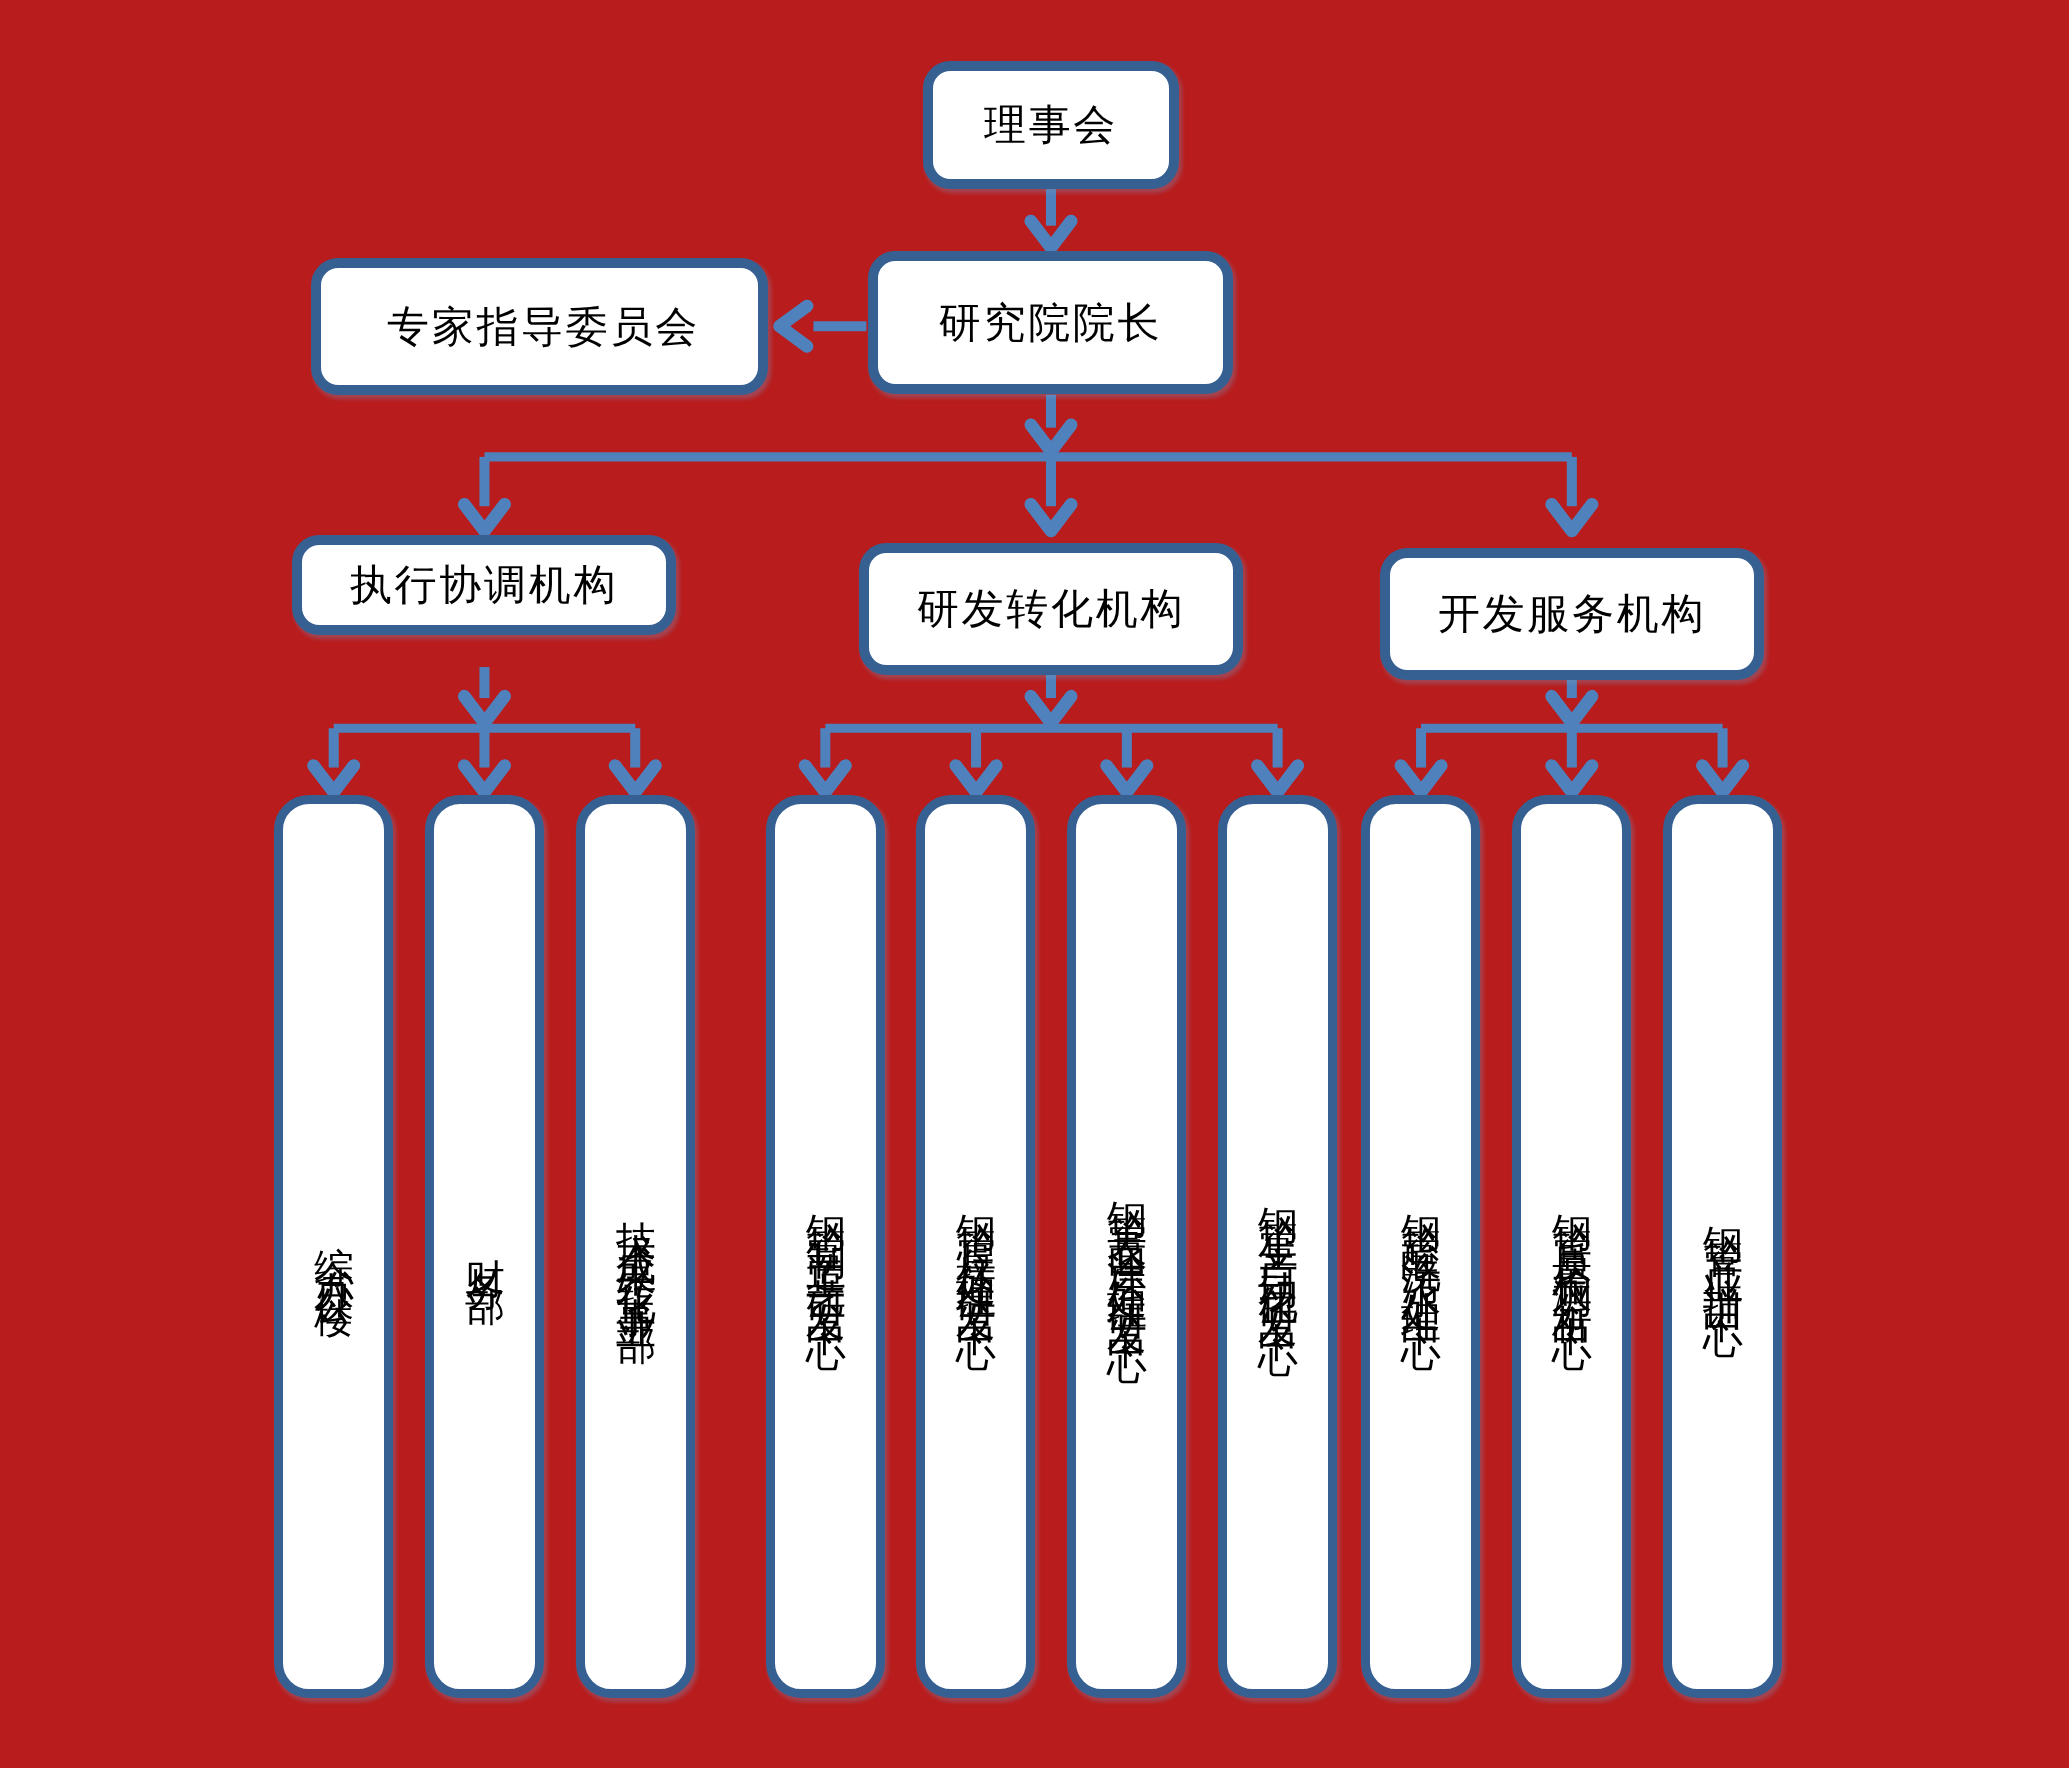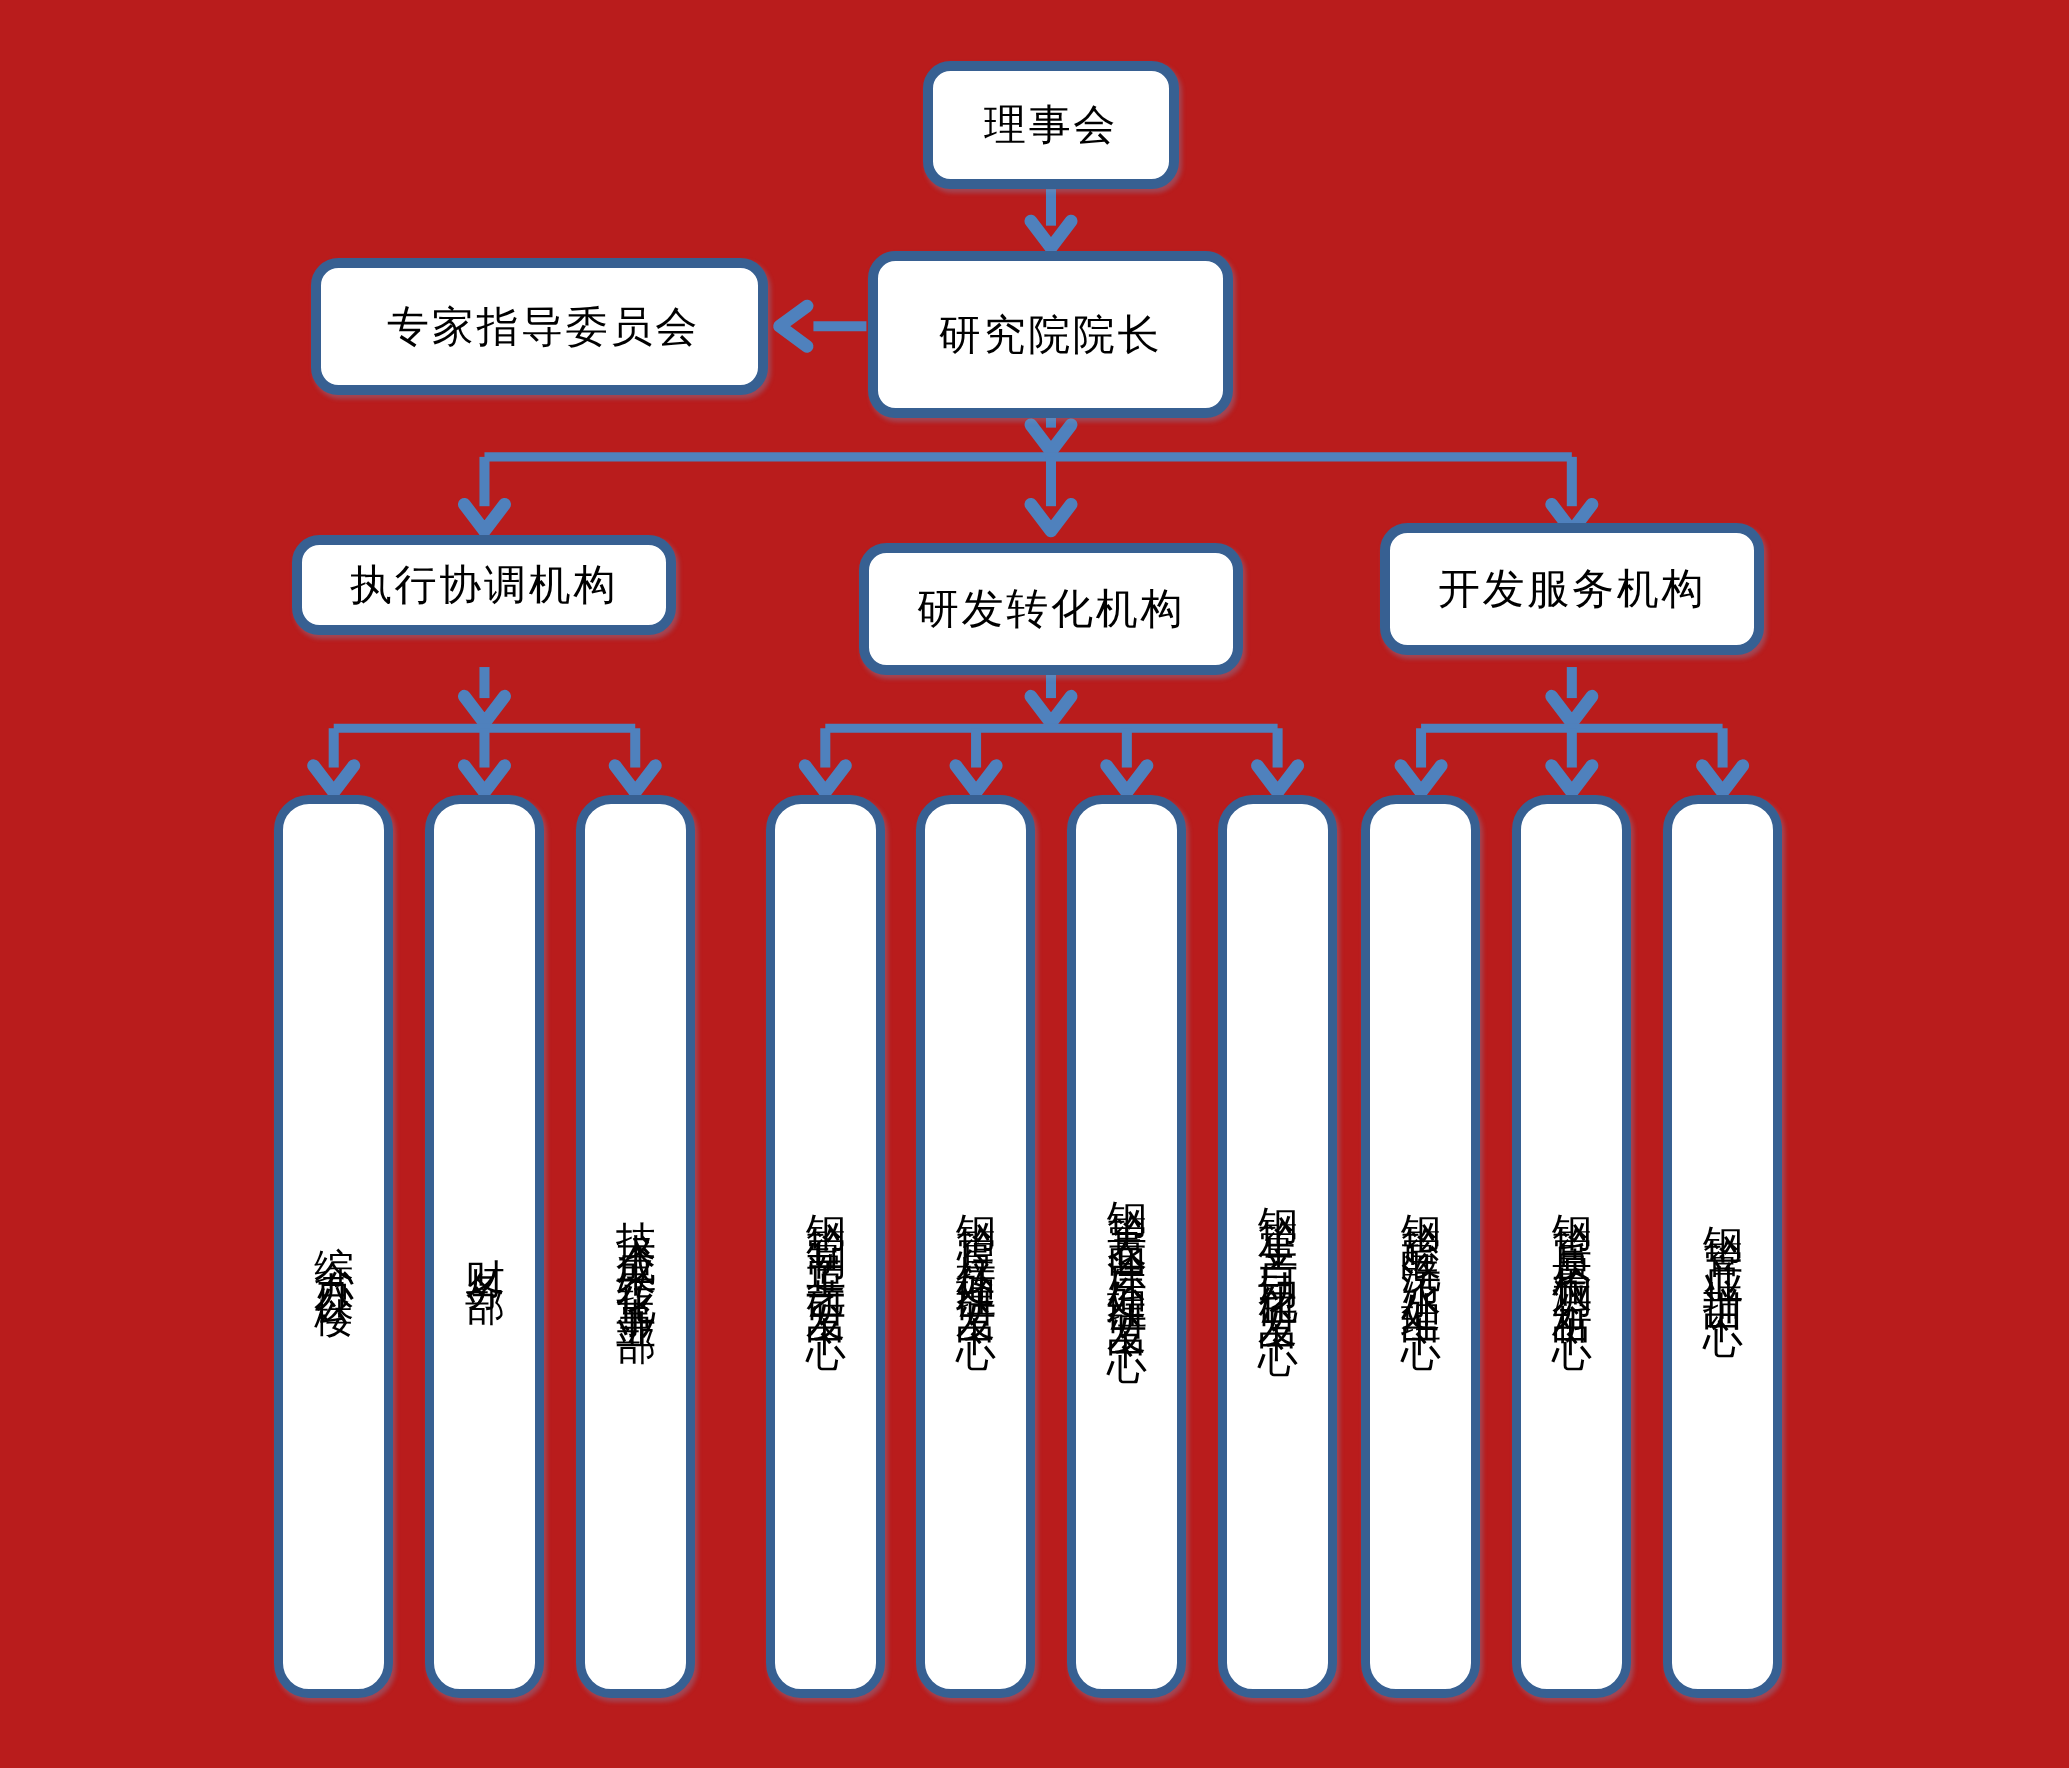--- a/index.html
+++ b/index.html
@@ -106,34 +106,34 @@
       <polyline class="head" points="1698,838 1720,867 1742,838"></polyline>
       <line class="shaft" x1="1885" y1="797" x2="1885" y2="840"></line>
       <polyline class="head" points="1863,838 1885,867 1907,838"></polyline>
     </g>
   </svg>
 
   <div class="node h-node" style="left:923px;top:61px;width:256px;height:128px;">
     <span>理事会</span>
   </div>
 
-  <div class="node h-node" style="left:868px;top:251px;width:365px;height:167px;">
+  <div class="node h-node" style="left:868px;top:251px;width:365px;height:143px;">
     <span>研究院院长</span>
   </div>
   <div class="node h-node" style="left:311px;top:258px;width:457px;height:137px;padding-left:8px;">
     <span>专家指导委员会</span>
   </div>
 
   <div class="node h-node" style="left:292px;top:535px;width:384px;height:100px;">
     <span>执行协调机构</span>
   </div>
   <div class="node h-node" style="left:859px;top:535px;width:384px;height:132px;margin-top:8px;">
     <span>研发转化机构</span>
   </div>
-  <div class="node h-node" style="left:1380px;top:523px;width:384px;height:132px;">
+  <div class="node h-node" style="left:1380px;top:548px;width:384px;height:132px;">
     <span>开发服务机构</span>
   </div>
 
   <div class="node col-node" style="left:274px;">
     <span>综合办公楼</span>
   </div>
   <div class="node col-node" style="left:425px;">
     <span>财务部</span>
   </div>
   <div class="node col-node" style="left:576px;">

